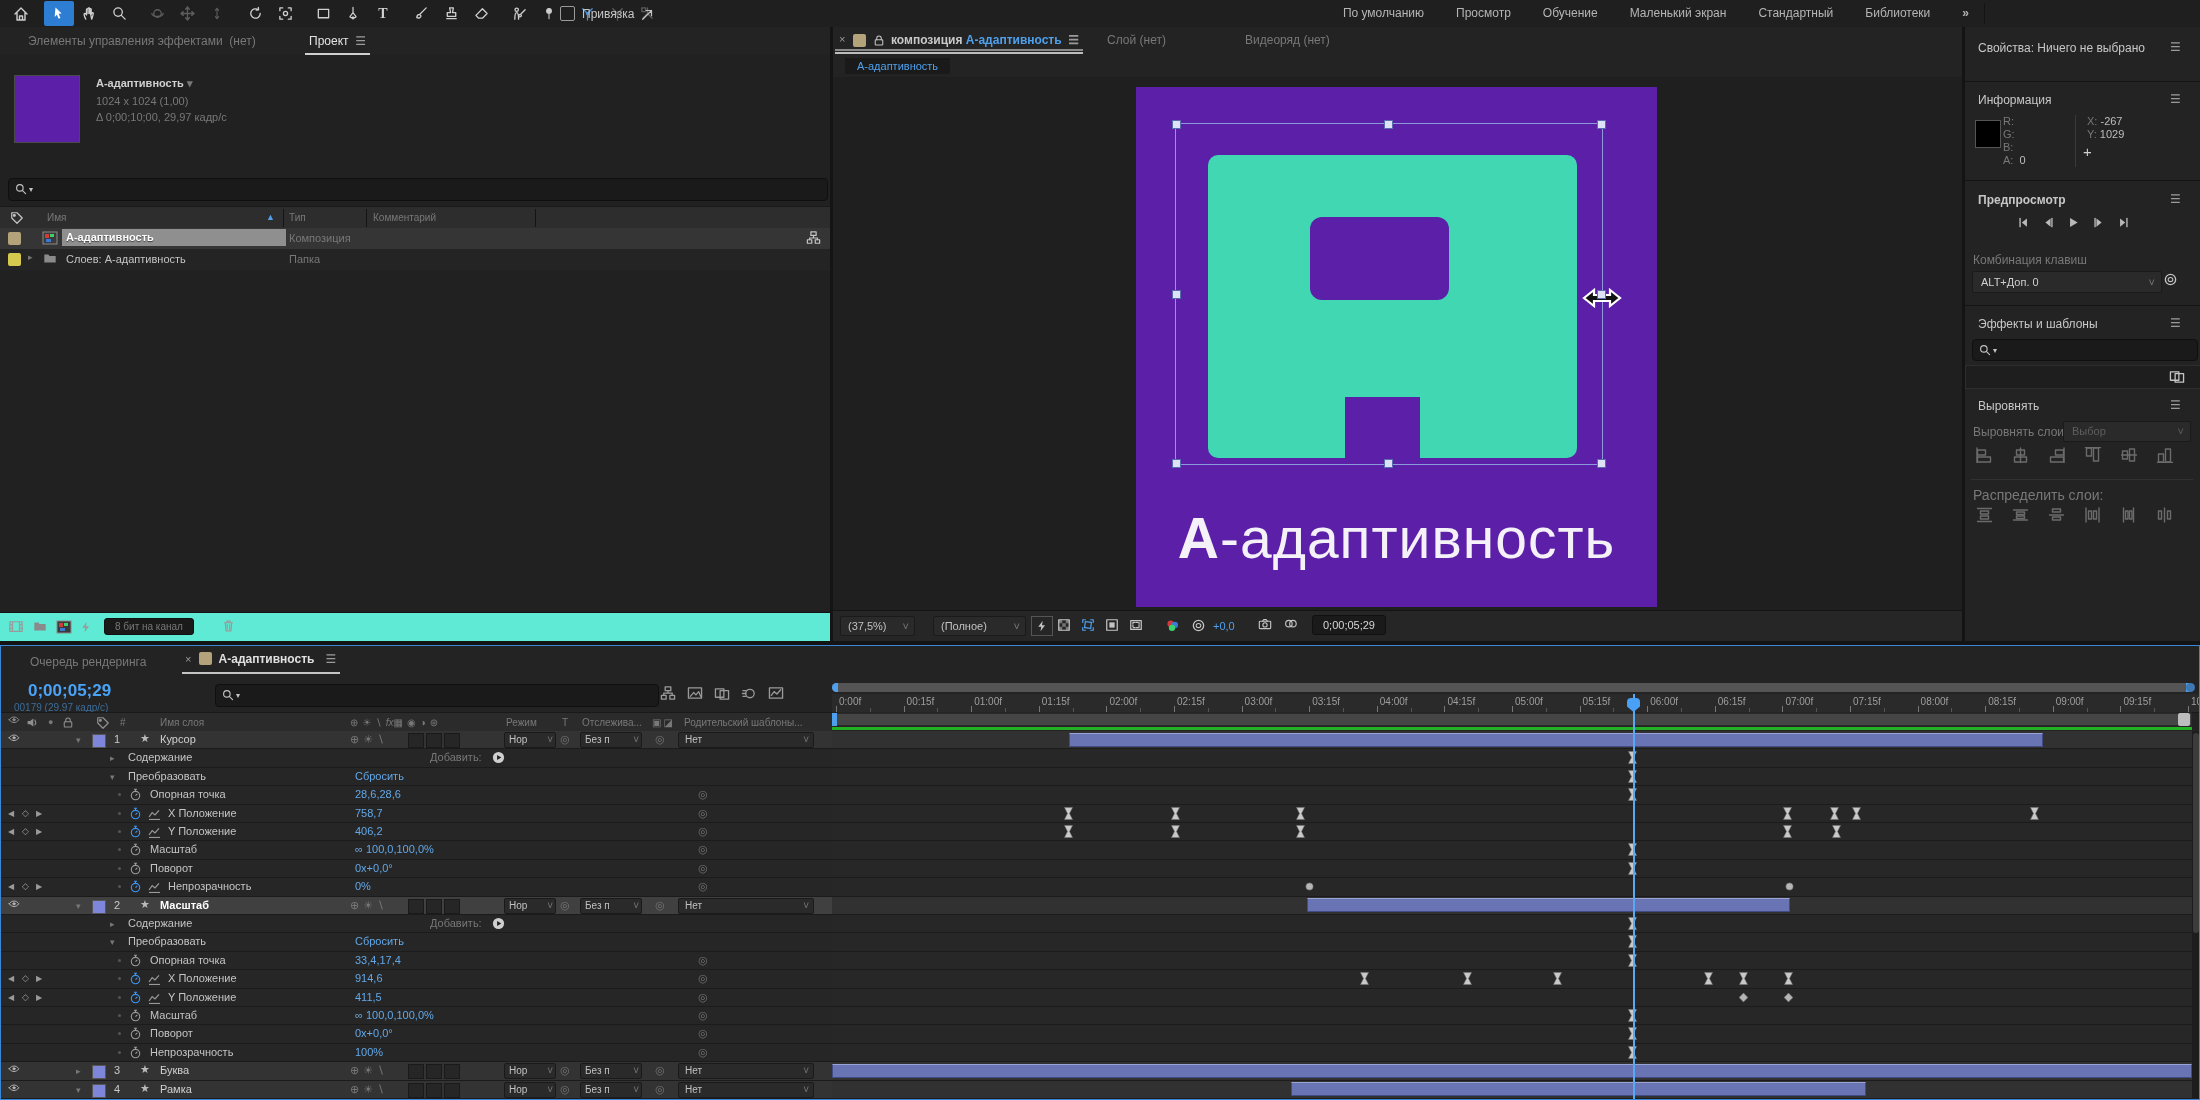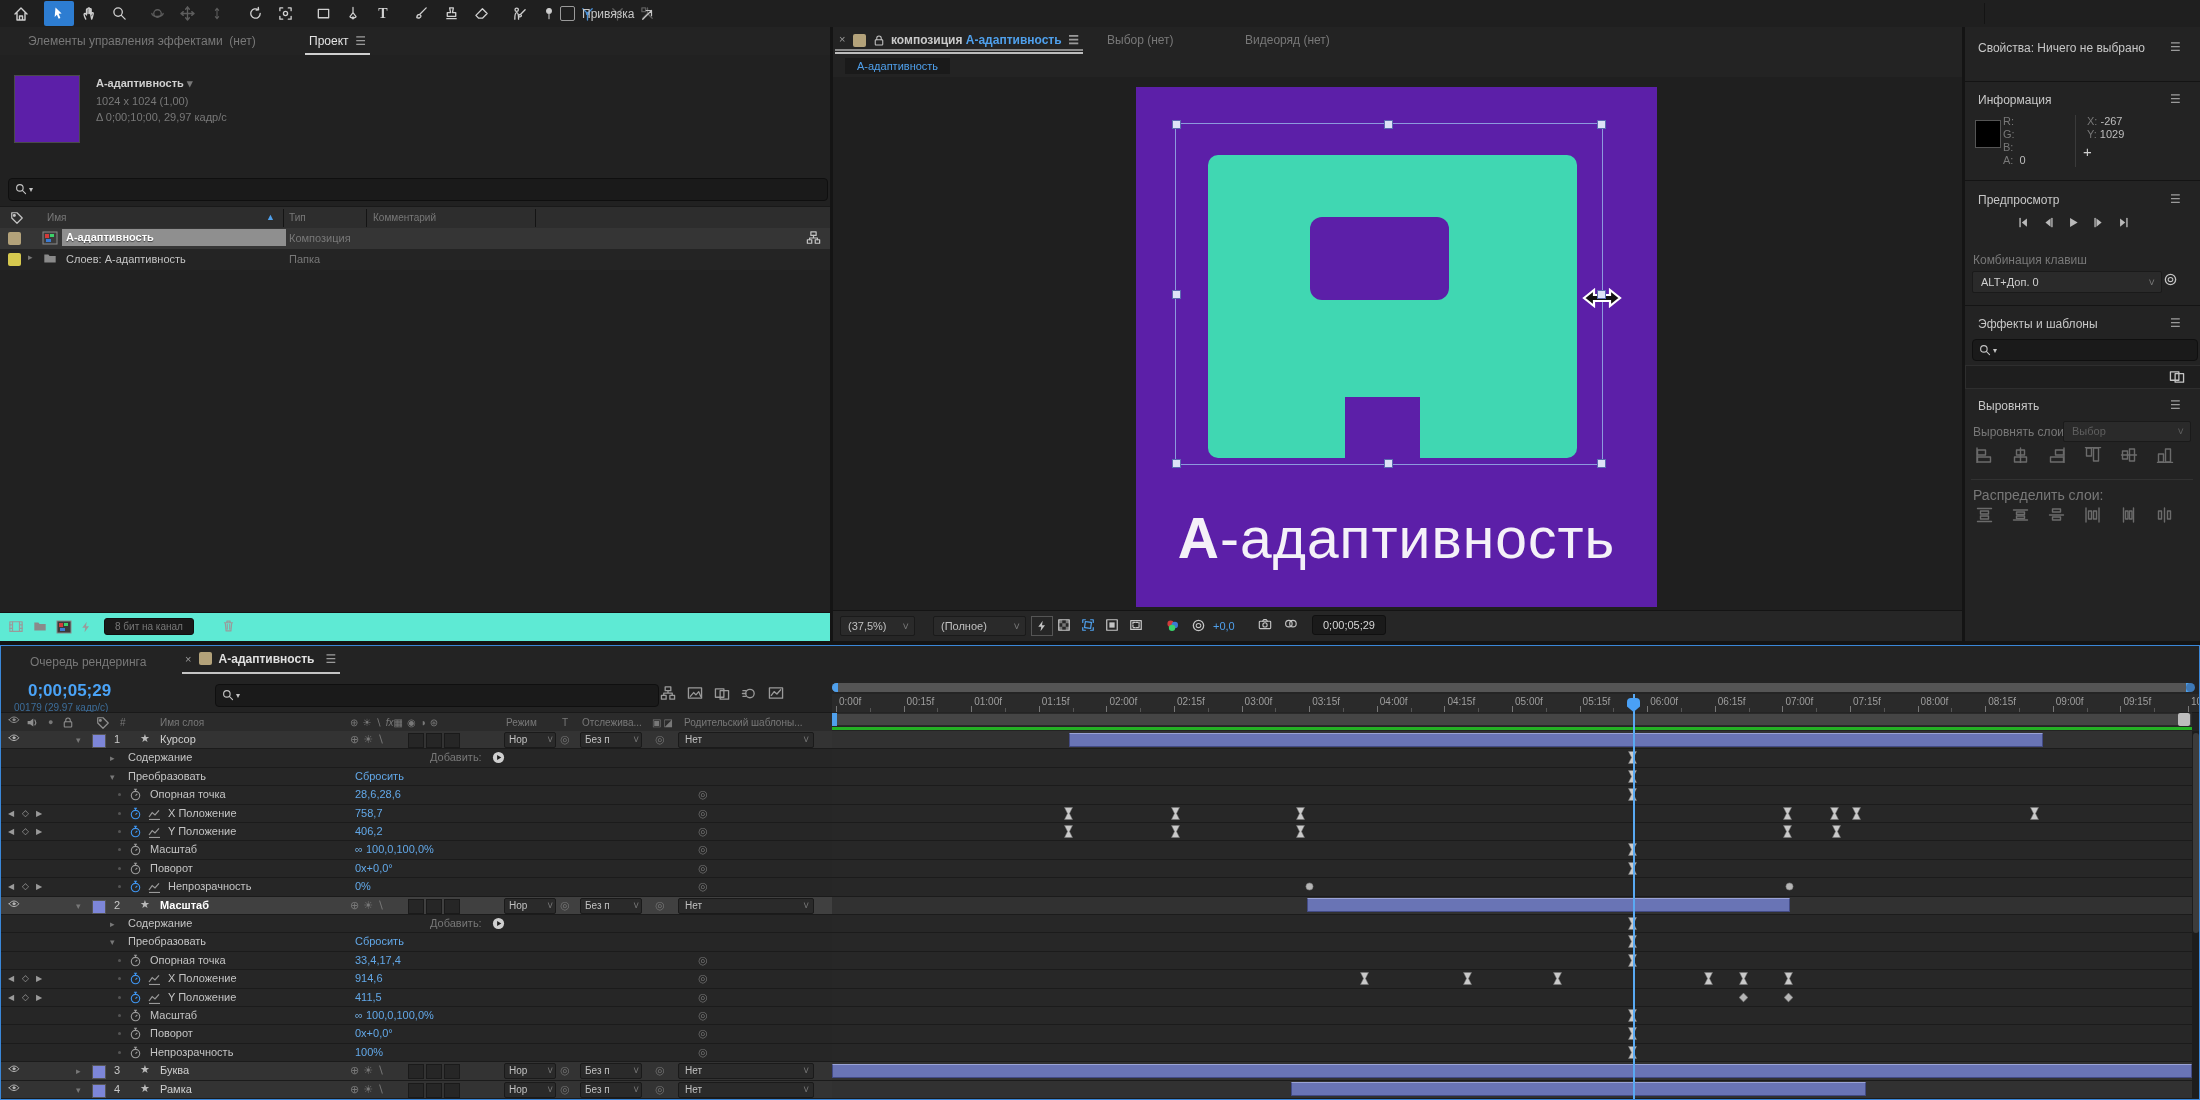--- a/index.html
+++ b/index.html
@@ -147,20 +147,29 @@
     </div>
   <div class="abs" id="snaparea" style="left:560px;top:0;height:27px;display:flex;align-items:center;gap:7px;">
     <span class="icon" style="width:13px;height:13px;border:1px solid #9a9a9a;border-radius:2px;"></span>
     <span class="hdrtxt">Привязка</span>
     <span class="icon" id="snapIcon">
         <svg width="14" height="14" viewBox="0 0 16 16" fill="none" stroke="currentColor" stroke-width="1.4" stroke-linecap="round" stroke-linejoin="round">
           <path d="M2 14 12 4M12 4v6M12 4H6"></path>
         </svg>
       </span>
   </div>
+  <div class="abs" id="workspaces" style="left:1225px;top:0;width:760px;height:27px;display:flex;justify-content:flex-end;">
+      <span class="wsitem">По умолчанию</span>
+      <span class="wsitem">Просмотр</span>
+      <span class="wsitem">Обучение</span>
+      <span class="wsitem">Маленький экран</span>
+      <span class="wsitem">Стандартный</span>
+      <span class="wsitem">Библиотеки</span>
+      <span class="wsitem" style="font-weight: bold;">»</span>
+    </div>
   <div class="abs sep-v" style="left:1984px;top:3px;width:1px;height:21px;"></div>
 
   <div class="abs" style="left:0;top:27px;width:830px;height:28px;background:#232323;padding-left:27px;">
     <span class="abs dim" style="left:28px;top:7px;font-size:12px;">
       <span>Элементы управления эффектами</span>&nbsp;&nbsp;<span>(нет)</span>
     </span>
     <span class="abs tabline" style="left:305px;top:4px;padding:3px 4px 5px 4px;color:#e3e3e3;font-size:12px;">
       <span>Проект</span>&nbsp;&nbsp;<span class="menu3">☰</span>
     </span>
   </div>
@@ -276,21 +285,21 @@
         <svg width="12" height="13" viewBox="0 0 16 16" fill="none" stroke="currentColor" stroke-width="1.4" stroke-linecap="round" stroke-linejoin="round">
           <rect x="3" y="7" width="10" height="7" rx="1"></rect>
           <path d="M5 7V5a3 3 0 0 1 6 0v2"></path>
         </svg>
       </span>
     <span class="abs" style="left:58px;top:6px;font-size:12px;color:#c9c9c9;font-weight:bold;">
       <span>композиция</span> <span class="blue">А-адаптивность</span>
       &nbsp;<span class="menu3">☰</span>
     </span>
     <div class="abs" style="left:2px;top:25px;width:248px;height:2px;background:#bdbdbd;box-shadow:0 -3px 0 #8a8a8a;"></div>
-    <span class="abs dim" style="left:274px;top:6px;font-size:12px;">Выбор (нет)</span>
+    <span class="abs dim" style="left:274px;top:6px;font-size:12px;">Слой (нет)</span>
     <span class="abs dim" style="left:412px;top:6px;font-size:12px;">Видеоряд (нет)</span>
   </div>
   <div class="abs" style="left:833px;top:55px;width:1129px;height:22px;background:#232323;">
     <span class="abs blue" style="left:12px;top:3px;background:#1a1a1a;padding:2px 12px;font-size:11px;">А-адаптивность</span>
   </div>
   <div class="abs" id="canvasArea" style="left:833px;top:77px;width:1129px;height:533px;background:#1f1f1f;"></div>
 
   <div class="abs" id="compSquare" style="left: 1136px; top: 87px; width: 521px; height: 520px; background: rgb(92, 31, 168);"></div>
   <div class="abs" id="tealShape" style="left: 1208px; top: 155px; width: 369px; height: 303px; border-radius: 10px; background: rgb(64, 215, 178);"></div>
   <div class="abs" id="holeShape" style="left: 1310px; top: 217px; width: 139px; height: 83px; border-radius: 12px; background: rgb(92, 31, 168);"></div>
@@ -392,21 +401,21 @@
       <div><span>A:</span>&nbsp;&nbsp;<span style="color:#bdbdbd">0</span></div>
     </div>
     <div class="abs sep-v" style="left:110px;top:88px;width:1px;height:52px;background:#3a3a3a;"></div>
     <div class="abs" style="left:122px;top:88px;line-height:13px;">
       <div><span class="dim">X:</span>&nbsp;<span>-267</span></div>
       <div><span class="dim">Y:</span>&nbsp;<span>1029</span></div>
     </div>
     <span class="abs" style="left:118px;top:116px;color:#cfcfcf;font-size:15px;">+</span>
     <div class="abs sep-h" style="left:0;top:153px;width:235px;height:1px;"></div>
 
-    <span class="abs hdrtxt" style="left:13px;top:166px;">Предпросмотр</span>
+    <span class="abs hdrtxt" style="left:13px;top:166px;font-weight:bold;">Предпросмотр</span>
     <span class="abs menu3" style="left:205px;top:165px;">☰</span>
     <div class="abs transport" id="transport" style="left:52px;top:190px;display:flex;gap:12px;">
         <span class="icon" style="color: rgb(185, 185, 185);">
           <svg width="13" height="11" viewBox="0 0 16 16" fill="none" stroke="currentColor" stroke-width="1.4" stroke-linecap="round" stroke-linejoin="round">
             <path d="M3 2v12" stroke-width="2"></path>
             <path d="M13 2 5.5 8 13 14Z" fill="currentColor" stroke="none"></path>
           </svg>
         </span>
         <span class="icon" style="color: rgb(185, 185, 185);">
           <svg width="13" height="11" viewBox="0 0 16 16" fill="none" stroke="currentColor" stroke-width="1.4" stroke-linecap="round" stroke-linejoin="round">

